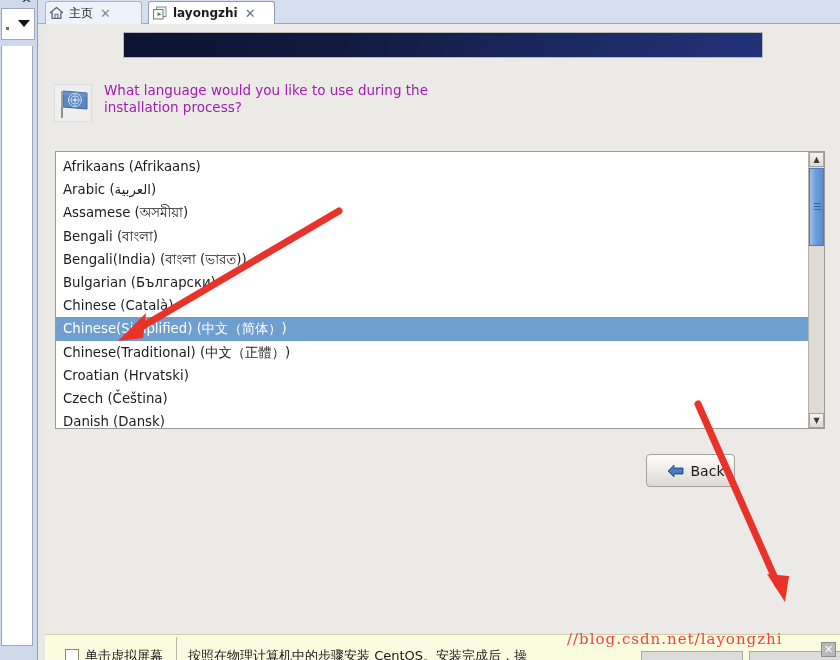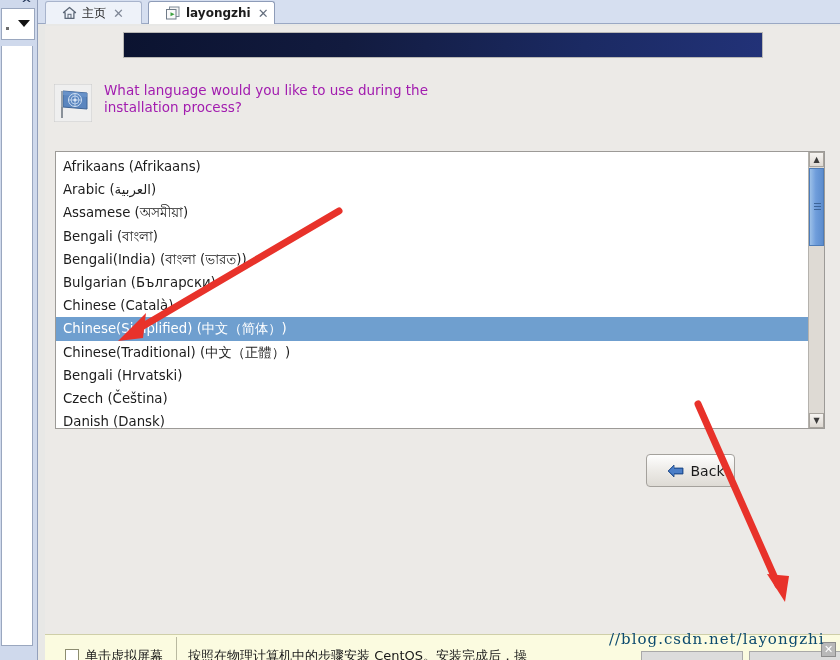--- a/index.html
+++ b/index.html
@@ -19,21 +19,21 @@
   
   .tabbar {
     position: absolute; left: 0; top: 0; width: 840px; height: 24px;
     background: #d6dff0;
     border-bottom: 1px solid #9aa8c4;
     box-sizing: border-box;
   }
   .tab {
     position: absolute; top: 1px; height: 23px;
     display: flex; align-items: center; gap: 5px;
-    padding: 0 7px 0 16px;
+    padding: 0 7px 0 3px;
     box-sizing: border-box;
     font-size: 12px;
     color: #1c1c1c;
     background: #eef2f9;
     border: 1px solid #a8b4cc;
     border-bottom: none;
     border-radius: 3px 3px 0 0;
   }
   .tab.active {
     background: #ffffff;
@@ -234,23 +234,23 @@
   .notice-btn-1 { left: 596px; }
   .notice-btn-2 { left: 704px; }
   .notice-x {
     position: absolute; right: 4px; top: 7px; width: 15px; height: 15px;
     background: #b9b9b9; border: 1px solid #8d8d8d;
     color: #ffffff; font-size: 11px; line-height: 13px; text-align: center;
     box-sizing: border-box; cursor: pointer;
   }
 
   .watermark {
-    position: absolute; left: 609px; top: 630px;
+    position: absolute; left: 567px; top: 630px;
     font-family: "DejaVu Serif", "Liberation Serif", serif;
-    font-size: 15px; color: #0c4a6e;
+    font-size: 15px; color: #ef4444;
     letter-spacing: 1px;
     white-space: nowrap;
     pointer-events: none;
   }
 
   
   .anno { position: absolute; left: 0; top: 0; width: 840px; height: 660px; pointer-events: none; z-index: 40; }
 </style>
 </head>
 <body>
@@ -284,21 +284,21 @@
       <div class="list-items">
           <div class="list-row">Afrikaans (Afrikaans)</div>
           <div class="list-row">Arabic (العربية)</div>
           <div class="list-row">Assamese (অসমীয়া)</div>
           <div class="list-row">Bengali (বাংলা)</div>
           <div class="list-row">Bengali(India) (বাংলা (ভারত))</div>
           <div class="list-row">Bulgarian (Български)</div>
           <div class="list-row">Chinese (Català)</div>
           <div class="list-row selected">Chinese(Simplified) (中文（简体）)</div>
           <div class="list-row">Chinese(Traditional) (中文（正體）)</div>
-          <div class="list-row">Bengali (Hrvatski)</div>
+          <div class="list-row">Croatian (Hrvatski)</div>
           <div class="list-row">Czech (Čeština)</div>
           <div class="list-row">Danish (Dansk)</div>
         </div>
       <div class="scrollbar">
         <div class="sb-btn sb-up">▲</div>
         <div class="sb-thumb">
           <div class="sb-grip">
               <i></i>
               <i></i>
               <i></i>

